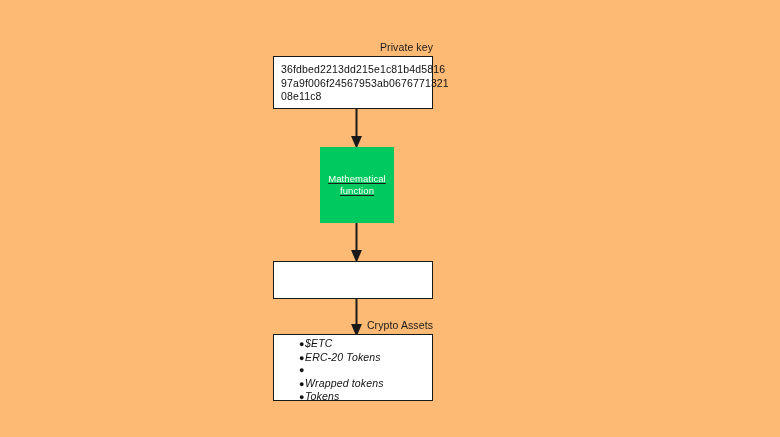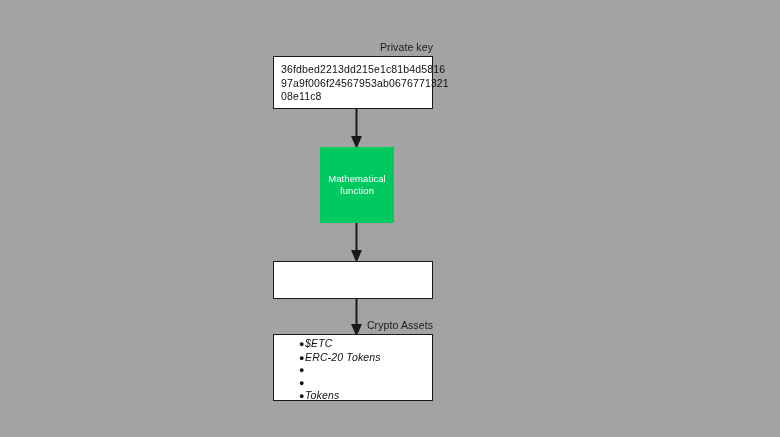--- a/index.html
+++ b/index.html
@@ -15,21 +15,21 @@
     font-family: "Liberation Sans", sans-serif;
     color: #1a1a1a;
   }
 
   #diagram-canvas {
     position: absolute;
     left: 0;
     top: 0;
     width: 780px;
     height: 437px;
-    background: #a3a3a3;
+    background: #fdba74;
   }
 
   
   .node-label {
     position: absolute;
     font-size: 10.5px;
     line-height: 13px;
     color: #1a1a1a;
     text-align: right;
     white-space: nowrap;
@@ -75,20 +75,21 @@
   #math-function-box {
     left: 320px;
     top: 147px;
     width: 74px;
     height: 76px;
     border: none;
     background: #00c95f;
     display: flex;
     align-items: center;
     justify-content: center;
+    text-decoration: underline;
   }
   #math-function-text {
     position: static;
     font-size: 9.5px;
     line-height: 12.5px;
     color: #ffffff;
     text-align: center;
     white-space: pre-line;
     letter-spacing: 0.1px;
   }
@@ -202,20 +203,21 @@
       </li>
       <li>
         <span class="bullet-dot">●</span>
         <span class="asset-name">ERC-20 Tokens</span>
       </li>
       <li>
         <span class="bullet-dot">●</span>
       </li>
       <li>
         <span class="bullet-dot">●</span>
+        <span class="asset-name">Wrapped tokens</span>
       </li>
       <li>
         <span class="bullet-dot">●</span>
         <span class="asset-name">Tokens</span>
       </li>
     </ul>
 
 </div>
 
 </body></html>

